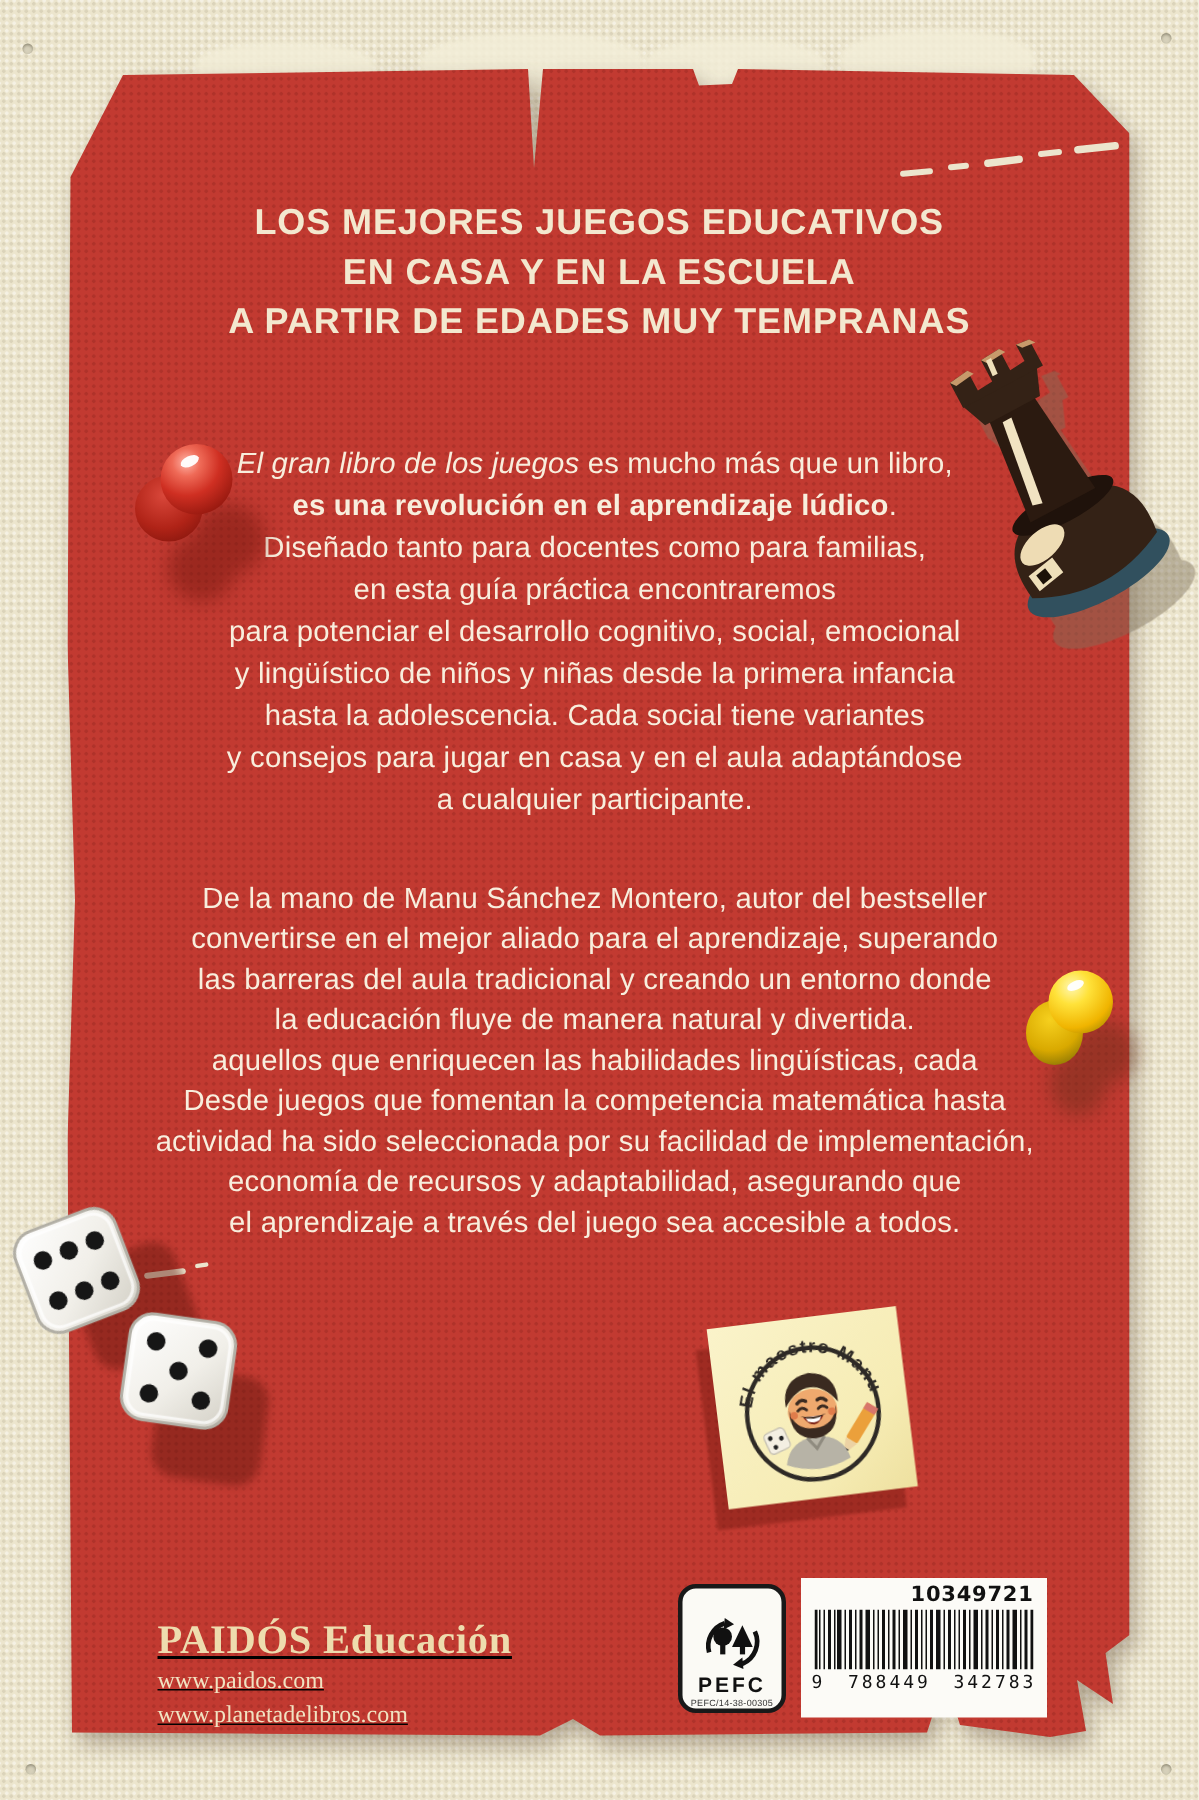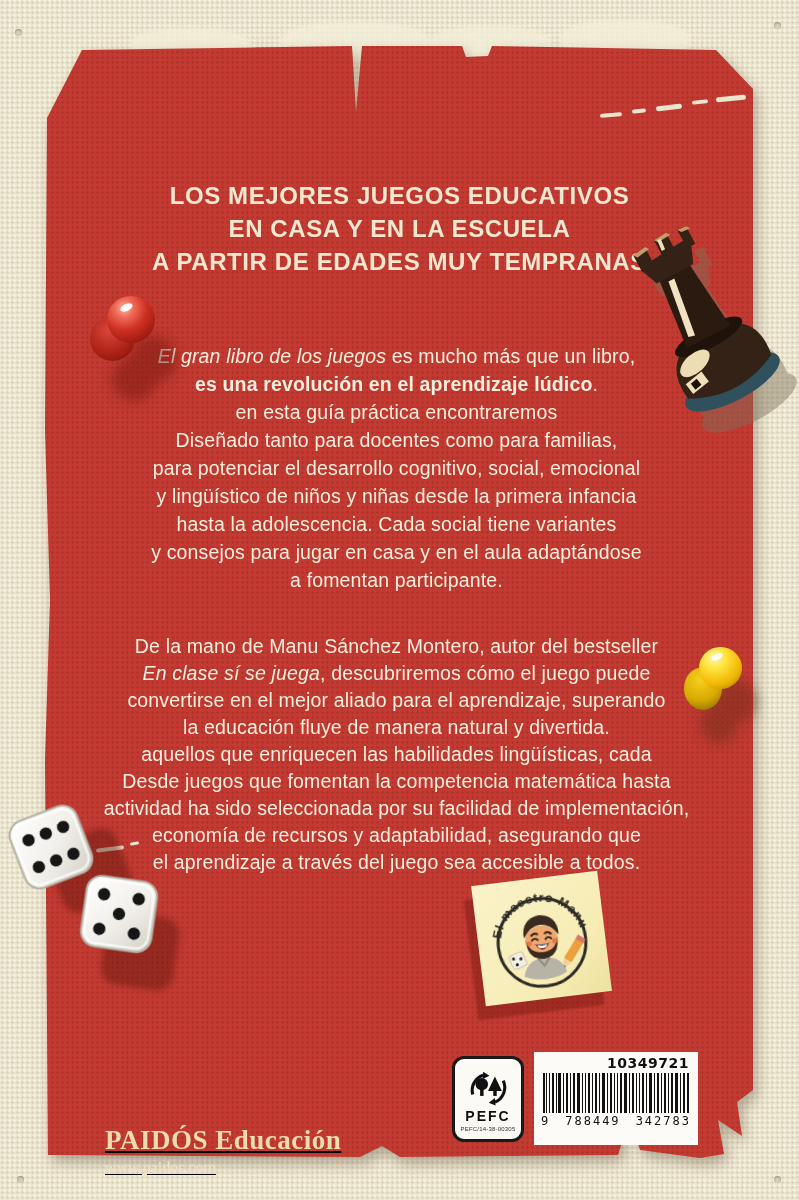--- a/index.html
+++ b/index.html
@@ -13,38 +13,38 @@
   .ghost{position:absolute;background:#f3eed8;opacity:.85;border-radius:45%;filter:blur(2px);z-index:0;}
   .hole{position:absolute;width:7px;height:7px;border-radius:50%;background:#d6d0ba;box-shadow:inset 0 1px 2px rgba(100,95,75,.6);z-index:0;}
   .paper-wrap{position:absolute;inset:0;z-index:1;filter:drop-shadow(4px 7px 7px rgba(70,45,30,.35));}
   .paper{position:absolute;inset:0;background:#c23a31;
         clip-path:polygon(82px 50px,352px 46px,356px 112px,362px 46px,462px 46px,466px 57px,488px 56px,492px 46px,716px 50px,753px 89px,
           753px 1090px,737px 1102px,742px 1136px,718px 1120px,724px 1154px,700px 1158px,640px 1150px,630px 1118px,618px 1155px,
           400px 1157px,382px 1146px,360px 1157px,48px 1155px,45px 760px,50px 600px,45px 430px,47px 118px);}
   .paper::after{content:"";position:absolute;inset:0;
         background-image:radial-gradient(rgba(90,14,9,.18) 1px, transparent 1.3px);
         background-size:5px 5px;}
-  .content{position:absolute;inset:0;z-index:2;margin-top:47px;}
+  .content{position:absolute;inset:0;z-index:2;}
   .headline{position:absolute;top:132px;left:0;width:100%;text-align:center;
         color:#f3e8cf;font-weight:800;font-size:24px;line-height:33px;letter-spacing:.6px;}
   .para{position:absolute;left:40px;right:46px;text-align:center;color:#f8eedd;
         font-size:19.5px;font-weight:400;letter-spacing:.15px;}
   .para1{top:295px;line-height:28px;}
   .para2{top:586px;line-height:27px;}
   .it{font-style:italic;}
   .b{font-weight:700;}
   .dash{position:absolute;background:#ece5cd;border-radius:3px;z-index:3;}
   
   .footer{position:absolute;left:105px;top:1078px;z-index:2;text-decoration:underline;}
   .brand{font-family:"Liberation Serif", serif;font-weight:700;font-size:27px;color:#eedcae;letter-spacing:.5px;}
   .url{font-family:"Liberation Serif", serif;font-size:16px;color:#f1e3c2;line-height:23px;}
   .url:first-of-type{margin-top:6px;}
   
   .pefc{position:absolute;left:452px;top:1056px;width:72px;height:86px;background:#fbfaf5;border:3px solid #191919;
-        border-radius:12px;z-index:3;display:flex;flex-direction:column;align-items:center;justify-content:center;padding-top:5px;box-sizing:border-box;}
+        border-radius:12px;z-index:3;display:flex;flex-direction:column;align-items:center;justify-content:flex-end;padding-top:5px;box-sizing:border-box;}
   .pefc-name{font-weight:700;font-size:14px;letter-spacing:2px;color:#111;margin-top:1px;}
   .pefc-cert{font-size:6px;color:#333;margin-top:2px;letter-spacing:.2px;}
   .bcbox{position:absolute;left:534px;top:1052px;width:164px;height:93px;background:#fcfbf7;z-index:3;
         display:flex;flex-direction:column;align-items:center;box-sizing:border-box;padding:3px 9px 0 9px;}
   .bccode{align-self:flex-end;font-size:14px;font-weight:700;color:#111;font-family:"DejaVu Sans", sans-serif;letter-spacing:.5px;}
   .bcdigits{width:150px;display:flex;justify-content:space-between;font-family:"DejaVu Sans Mono", monospace;
         font-size:12px;color:#111;margin-top:1px;letter-spacing:2px;}
   
   .pin{position:absolute;z-index:3;}
   .pin .under,.pin .ball{position:absolute;border-radius:50%;}
@@ -100,44 +100,45 @@
 
     <div class="headline">
       <div>LOS MEJORES JUEGOS EDUCATIVOS</div>
       <div>EN CASA Y EN LA ESCUELA</div>
       <div>A PARTIR DE EDADES MUY TEMPRANAS</div>
     </div>
 
     <div class="para para1">
       <div><span class="it">El gran libro de los juegos</span><span> es mucho más que un libro,</span></div>
       <div><span class="b">es una revolución en el aprendizaje lúdico</span><span>.</span></div>
+      <div>Diseñado tanto para docentes como para familias,</div>
       <div>en esta guía práctica encontraremos</div>
-      <div>Diseñado tanto para docentes como para familias,</div>
       <div>para potenciar el desarrollo cognitivo, social, emocional</div>
       <div>y lingüístico de niños y niñas desde la primera infancia</div>
       <div>hasta la adolescencia. Cada social tiene variantes</div>
       <div>y consejos para jugar en casa y en el aula adaptándose</div>
-      <div>a fomentan participante.</div>
+      <div>a cualquier participante.</div>
     </div>
 
     <div class="para para2">
       <div>De la mano de Manu Sánchez Montero, autor del bestseller</div>
-      <div><span class="it">En clase sí se juega</span><span>, descubriremos cómo el juego puede</span></div>
       <div>convertirse en el mejor aliado para el aprendizaje, superando</div>
+      <div>las barreras del aula tradicional y creando un entorno donde</div>
       <div>la educación fluye de manera natural y divertida.</div>
       <div>aquellos que enriquecen las habilidades lingüísticas, cada</div>
       <div>Desde juegos que fomentan la competencia matemática hasta</div>
       <div>actividad ha sido seleccionada por su facilidad de implementación,</div>
       <div>economía de recursos y adaptabilidad, asegurando que</div>
       <div>el aprendizaje a través del juego sea accesible a todos.</div>
     </div>
 
     <div class="footer">
       <div class="brand">PAIDÓS Educación</div>
       <div class="url">www.paidos.com</div>
+      <div class="url">www.planetadelibros.com</div>
     </div>
   </div>
 
   <div class="pefc">
     <svg width="46" height="36" viewBox="0 0 64 52">
       <path d="M10 34 A 23 23 0 0 1 25 6" stroke="#111" stroke-width="4.5" fill="none"></path>
       <path d="M25 1 L34 7 L24 12 Z" fill="#111"></path>
       <path d="M54 14 A 23 23 0 0 1 42 45" stroke="#111" stroke-width="4.5" fill="none"></path>
       <path d="M43 50 L33 46 L42 39 Z" fill="#111"></path>
       <circle cx="23" cy="19" r="9" fill="#111"></circle>

